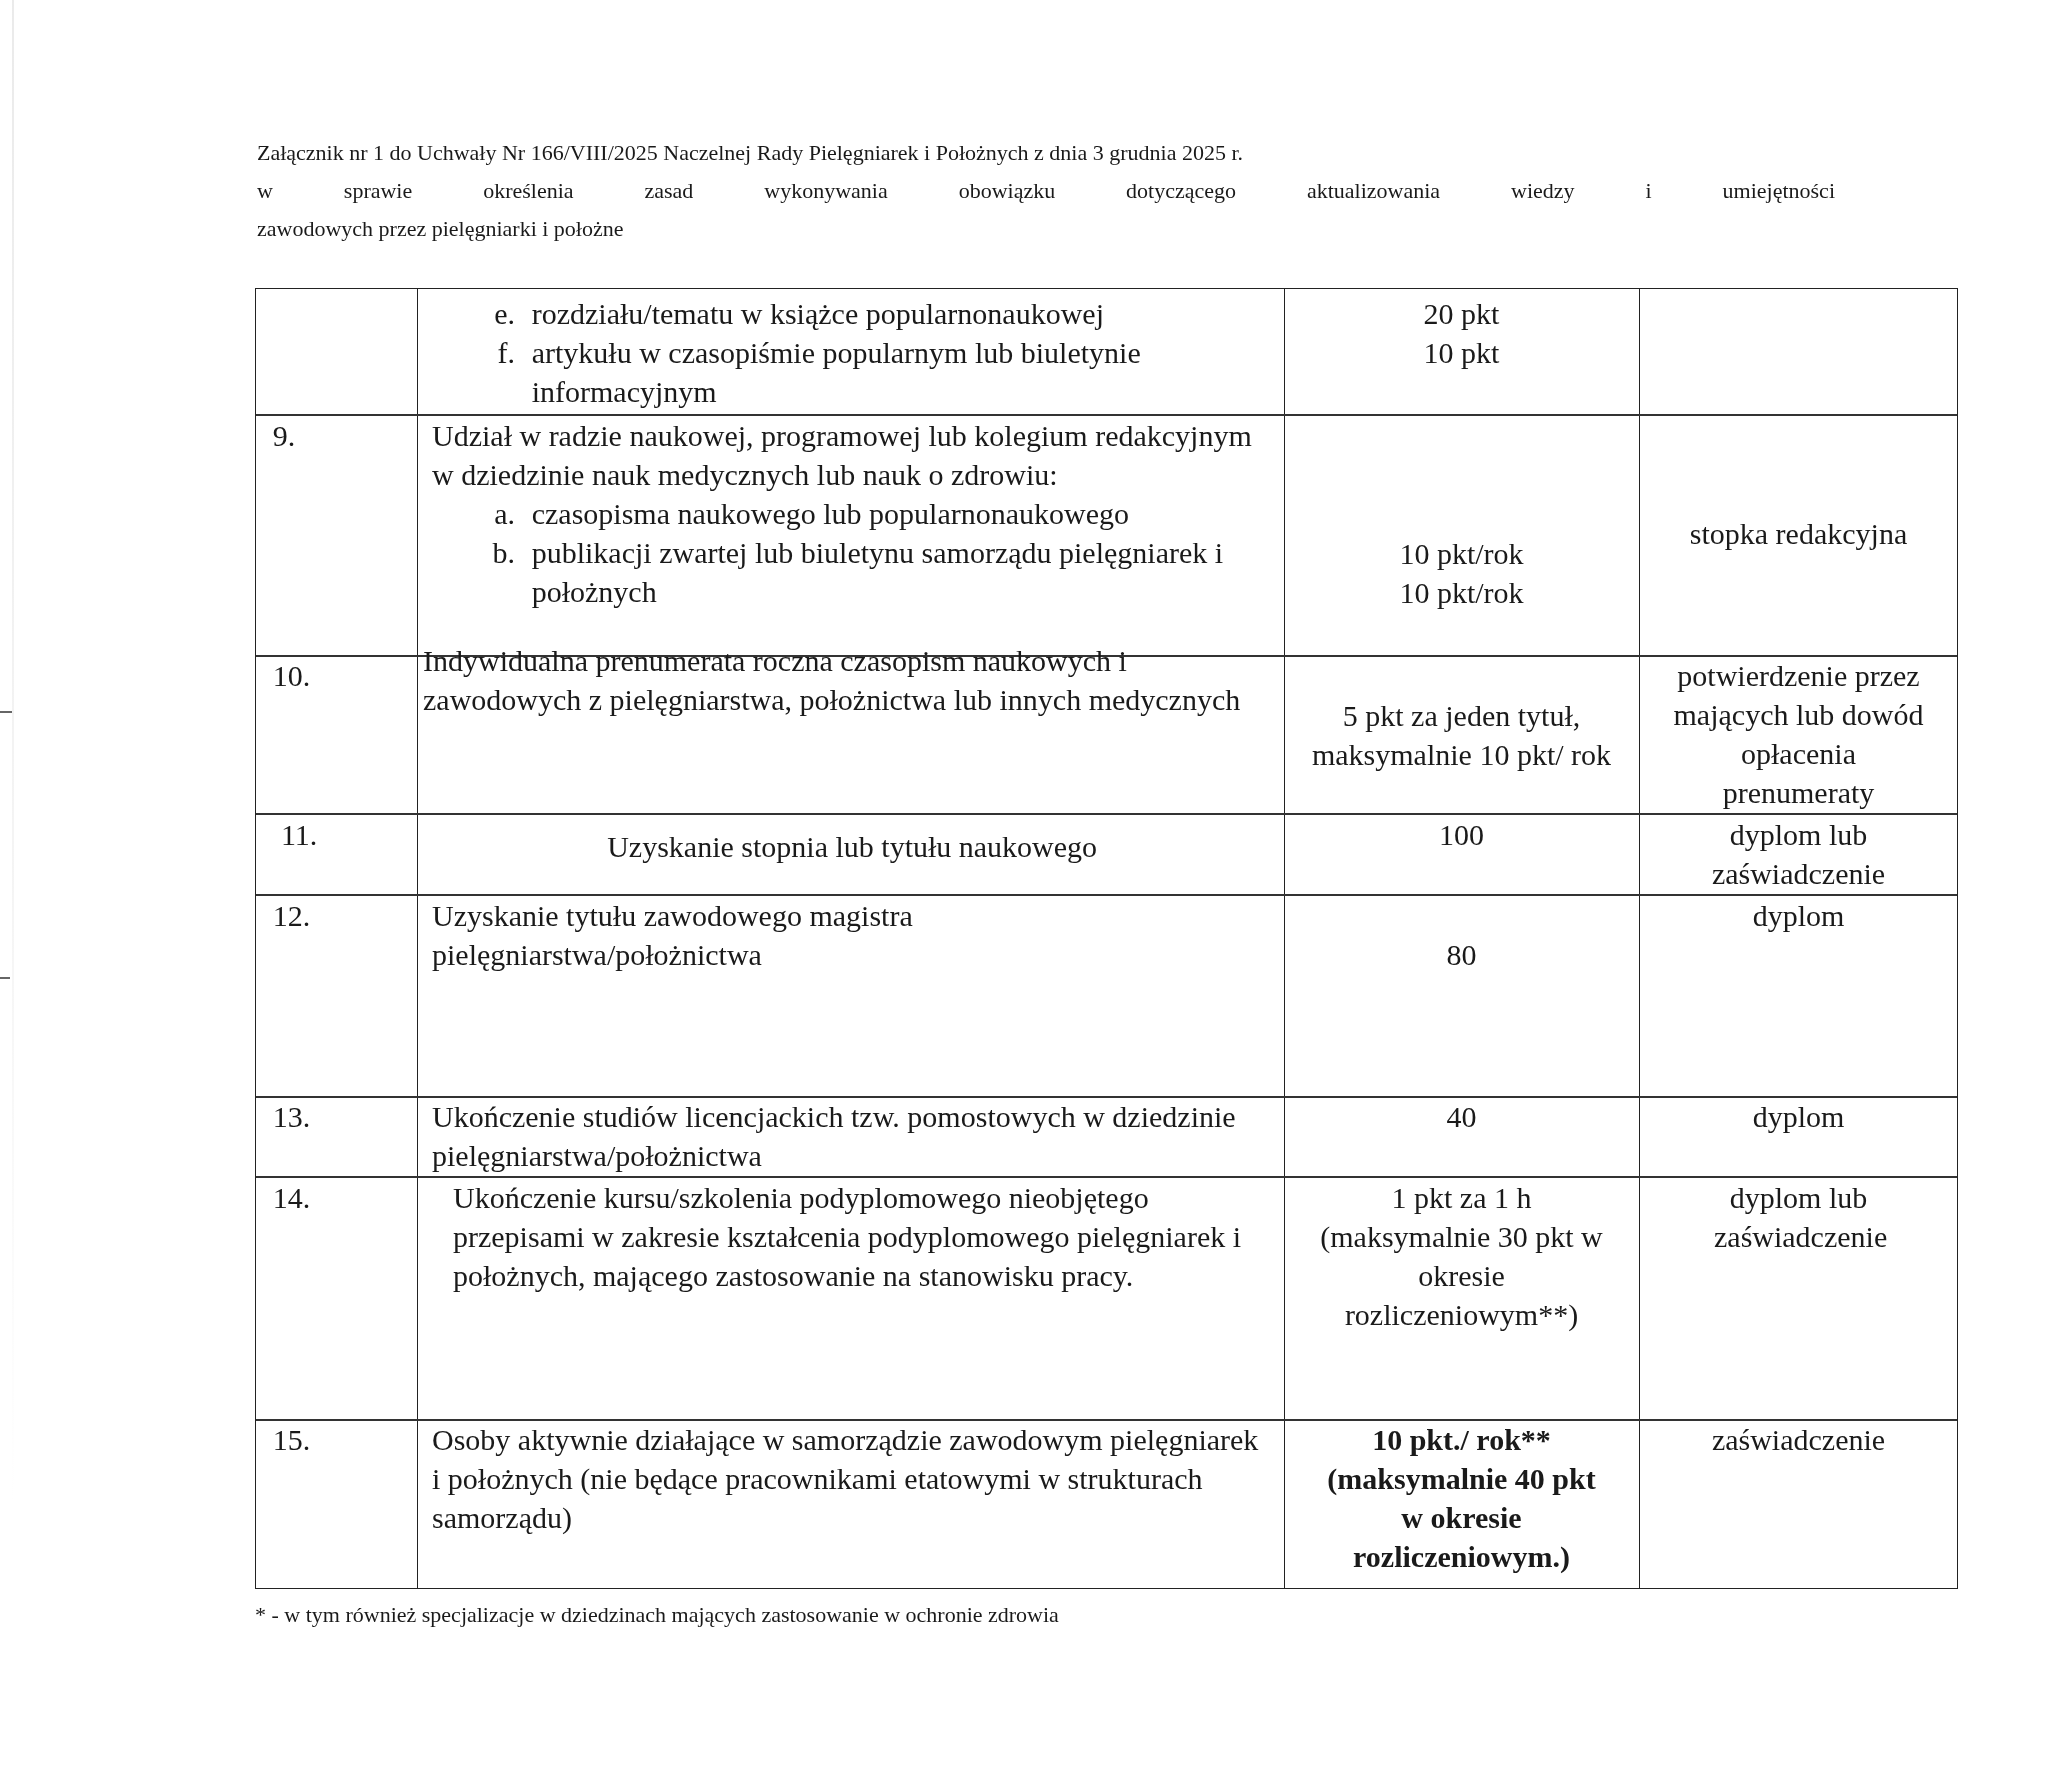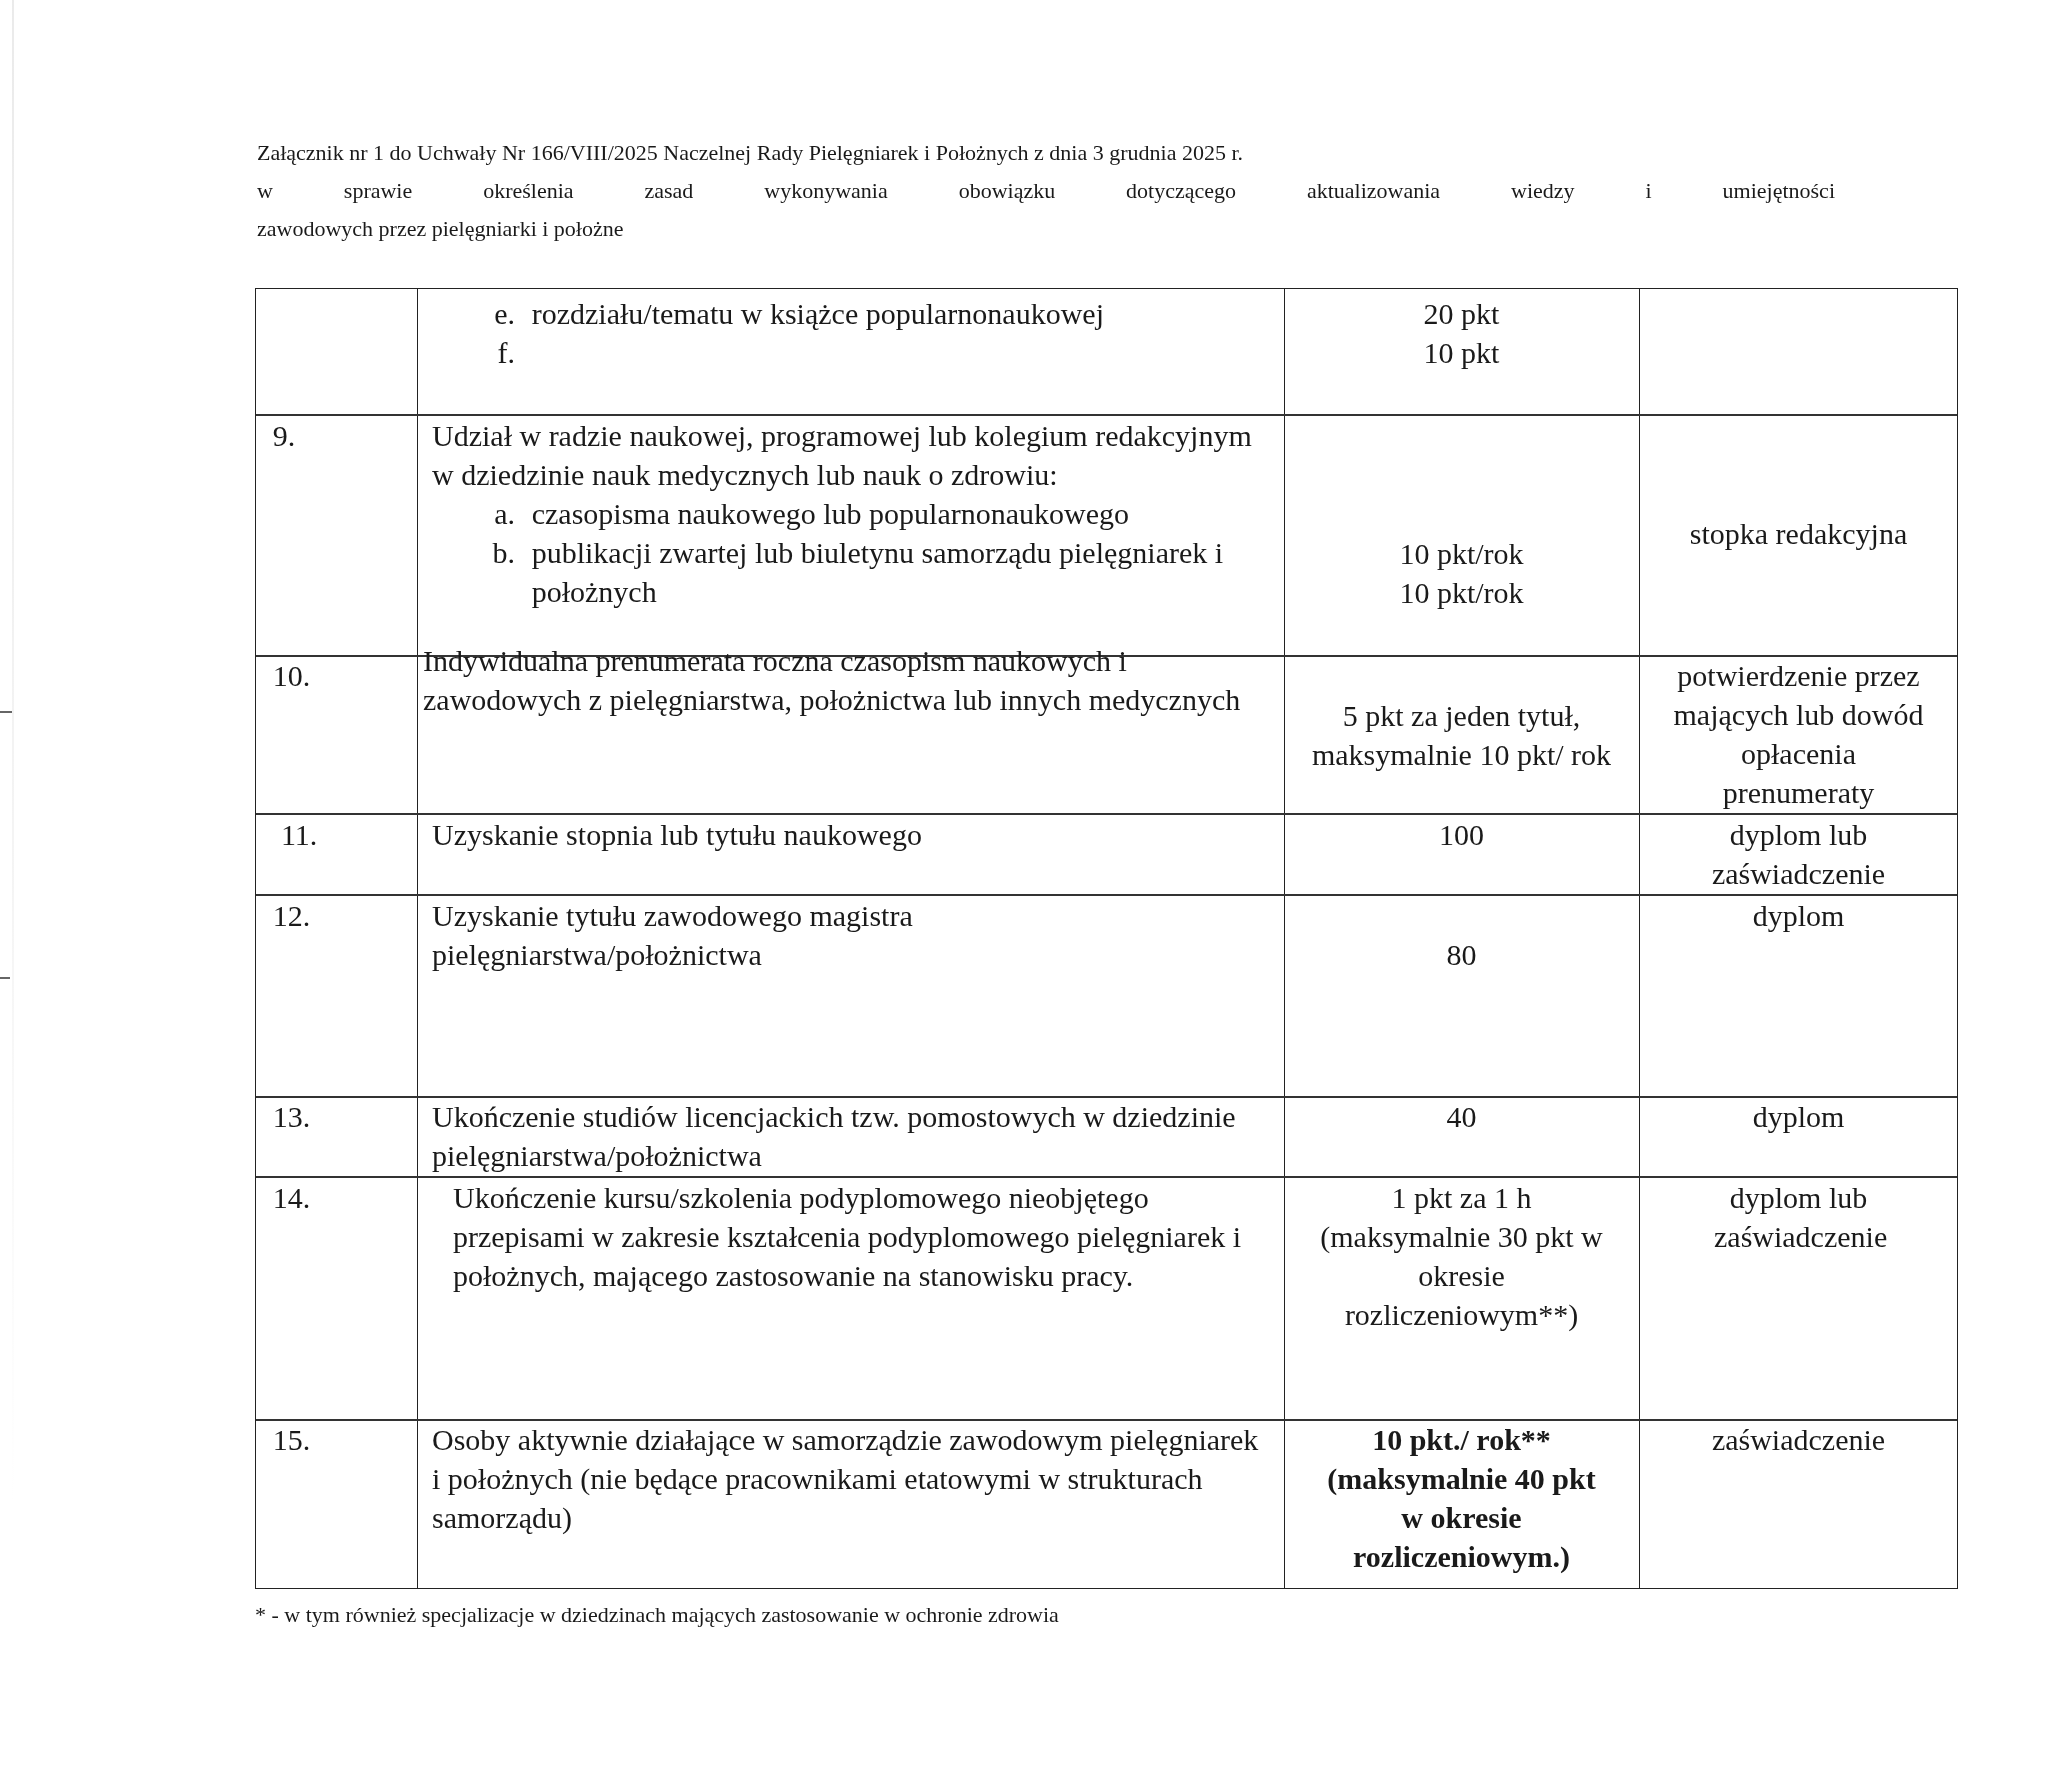--- a/index.html
+++ b/index.html
@@ -54,20 +54,21 @@
   <div class="hline" style="top:887px"></div>
   <div class="hline" style="top:1130px"></div>
 
   <div class="cell desc" style="left:161px;top:5px;width:867px;">
     <div class="sub">
       <span class="lbl">e.</span>
       <span class="txt">rozdziału/tematu w książce popularnonaukowej</span>
     </div>
     <div class="sub">
       <span class="lbl">f.</span>
+      <span class="txt">artykułu w czasopiśmie popularnym lub biuletynie informacyjnym</span>
     </div>
   </div>
   <div class="cell pts" style="left:1028px;top:5px;width:355px;">
     <div>20 pkt</div>
     <div>10 pkt</div>
   </div>
 
   <div class="cell num" style="left:0;top:127px;width:161px;">9.</div>
   <div class="cell desc" style="left:161px;top:127px;width:867px;">
     <div>Udział w radzie naukowej, programowej lub kolegium redakcyjnym w dziedzinie nauk medycznych lub nauk o zdrowiu:</div>
@@ -85,21 +86,21 @@
     <div>10 pkt/rok</div>
   </div>
   <div class="cell proof" style="left:1383px;top:225px;width:319px;">stopka redakcyjna</div>
 
   <div class="cell num" style="left:0;top:367px;width:161px;">10.</div>
   <div class="cell desc" style="left:161px;top:352px;width:867px;padding-left:6px;">Indywidualna prenumerata roczna czasopism naukowych i zawodowych z pielęgniarstwa, położnictwa lub innych medycznych</div>
   <div class="cell pts" style="left:1028px;top:407px;width:355px;padding:0 16.7px;">5 pkt za jeden tytuł, maksymalnie 10 pkt/ rok</div>
   <div class="cell proof" style="left:1383px;top:367px;width:319px;padding:0 25px;">potwierdzenie przez mających lub dowód opłacenia prenumeraty</div>
 
   <div class="cell num" style="left:8.3px;top:526px;width:153px;">11.</div>
-  <div class="cell desc" style="left:161px;top:526px;width:867px;">Uzyskanie stopnia lub tytułu naukowego</div>
+  <div class="cell desc" style="left:161px;top:538px;width:867px;text-align:center;">Uzyskanie stopnia lub tytułu naukowego</div>
   <div class="cell pts" style="left:1028px;top:526px;width:355px;">100</div>
   <div class="cell proof" style="left:1383px;top:526px;width:319px;padding:0 67px;">dyplom lub zaświadczenie</div>
 
   <div class="cell num" style="left:0;top:607px;width:161px;">12.</div>
   <div class="cell desc" style="left:161px;top:607px;width:867px;padding-right:250px;">Uzyskanie tytułu zawodowego magistra pielęgniarstwa/położnictwa</div>
   <div class="cell pts" style="left:1028px;top:646px;width:355px;">80</div>
   <div class="cell proof" style="left:1383px;top:607px;width:319px;">dyplom</div>
 
   <div class="cell num" style="left:0;top:808px;width:161px;">13.</div>
   <div class="cell desc" style="left:161px;top:808px;width:867px;">Ukończenie studiów licencjackich tzw. pomostowych w dziedzinie pielęgniarstwa/położnictwa</div>

